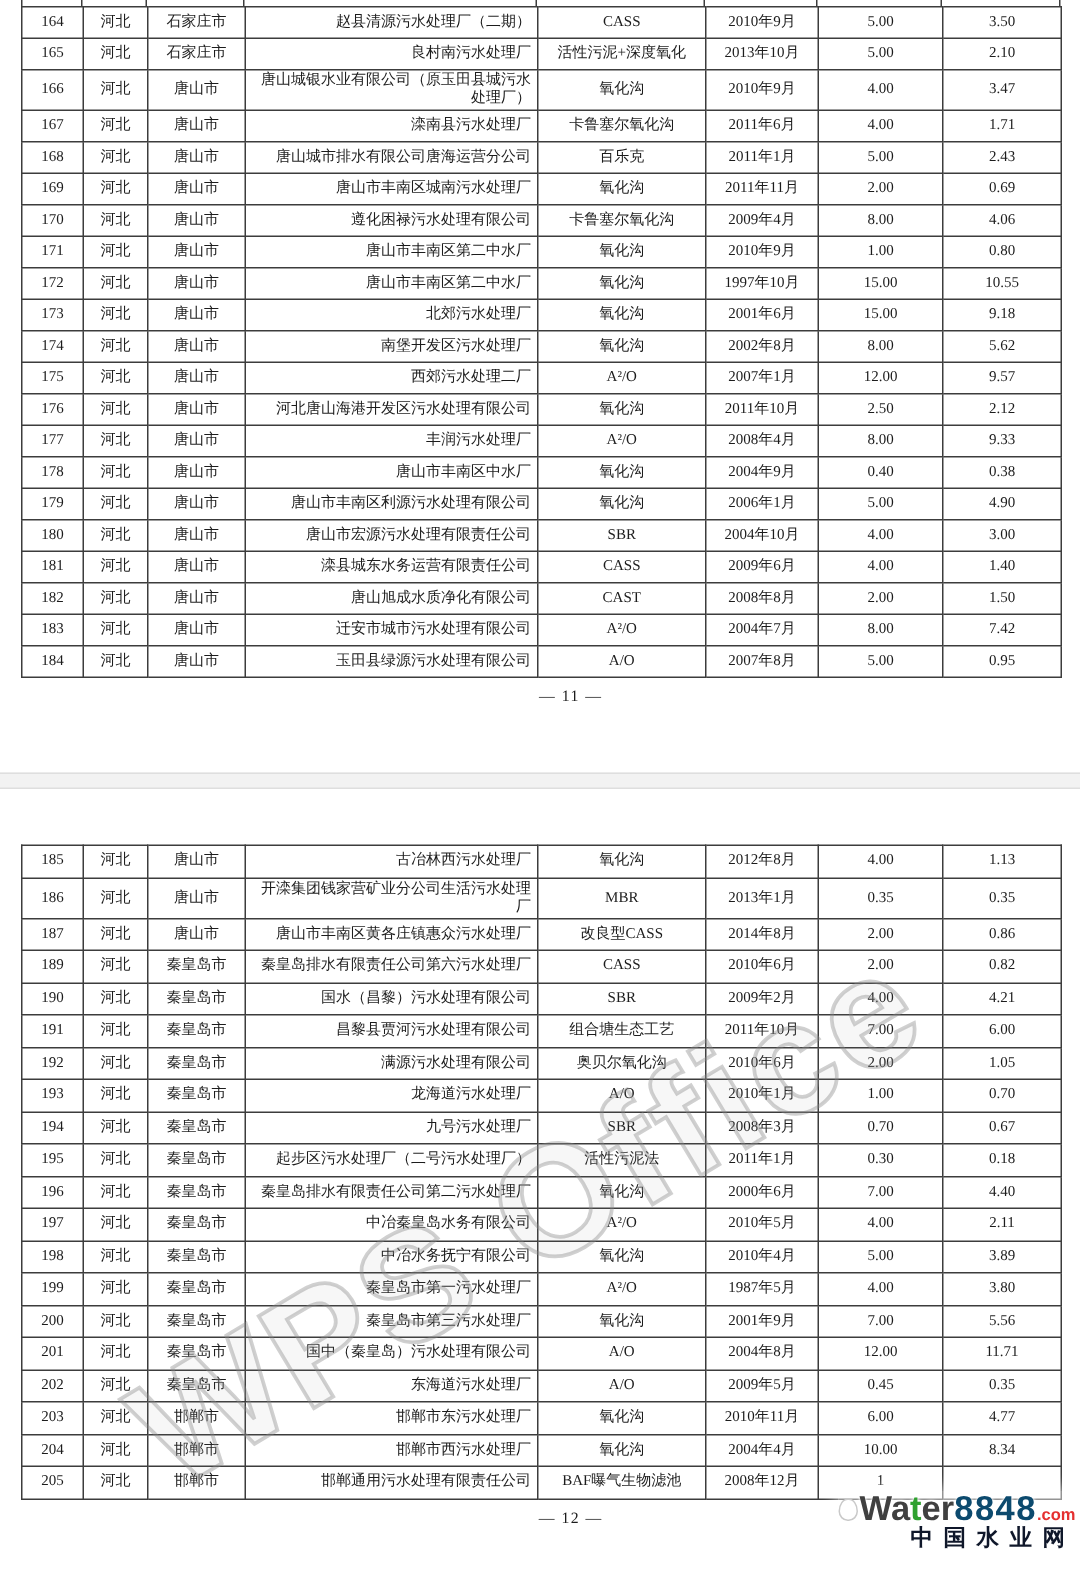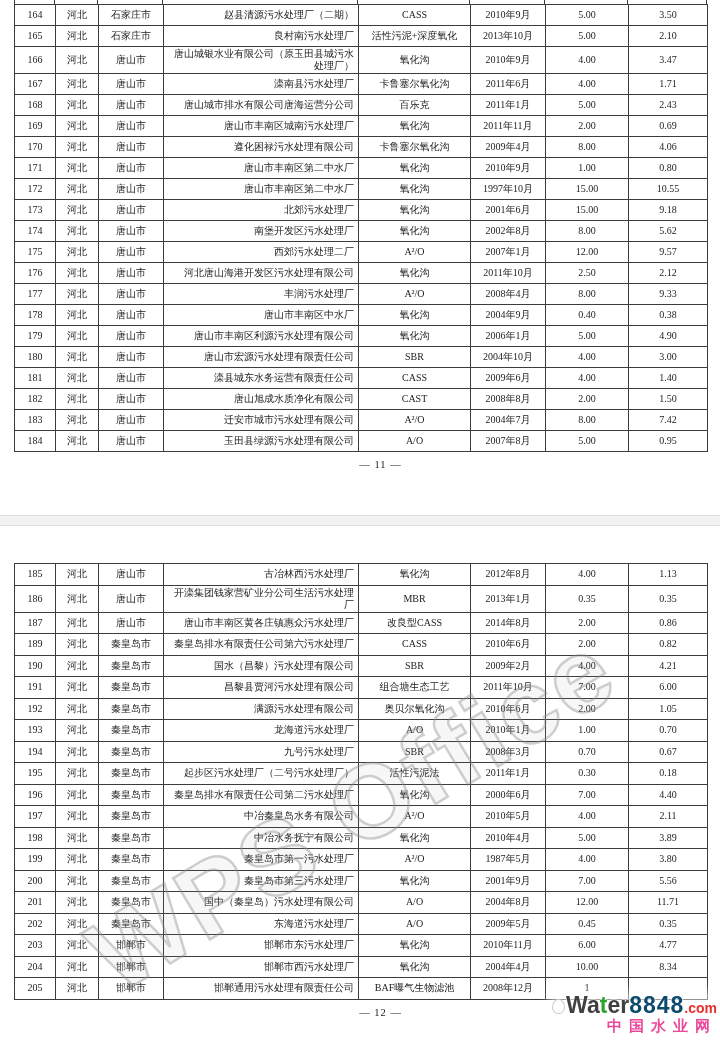--- a/index.html
+++ b/index.html
@@ -53,24 +53,24 @@
   .logo{
     position:absolute;right:3px;top:468px;z-index:5;text-align:right;
     font-family:"Liberation Sans","DejaVu Sans",sans-serif;line-height:1;
     background:rgba(255,255,255,0.45);box-shadow:0 0 8px 4px rgba(255,255,255,0.45);
   }
   .logo-line1{font-weight:bold;font-size:23px;letter-spacing:0;white-space:nowrap}
   .logo-line1 span{text-shadow:0 0 2px #fff,0 0 3px #fff}
   .lg-blue{color:#404040}
   .lg-green{color:#2fa12f}
   .lg-red{color:#0c4a6e;letter-spacing:1px}
-  .lg-com{color:#e53030;font-size:14px;font-weight:bold;vertical-align:baseline}
+  .lg-com{color:#e53030;font-size:11px;font-weight:bold;vertical-align:baseline}
   .logo-line2{
     margin-top:1px;font-weight:bold;font-size:15px;letter-spacing:7px;
-    color:#ec4899;white-space:nowrap;
+    color:#0f172a;white-space:nowrap;
     text-shadow:0 0 2px #fff,0 0 3px #fff,1px 1px 0 #fff;
   }
   .mascot{
     display:inline-block;width:13px;height:15px;margin-right:1px;
     border:1.5px solid #c9c9c9;border-radius:50% 50% 50% 50%/60% 60% 45% 45%;
     background:#fff;vertical-align:middle;box-sizing:border-box;
   }
 </style>
 </head>
 <body>

